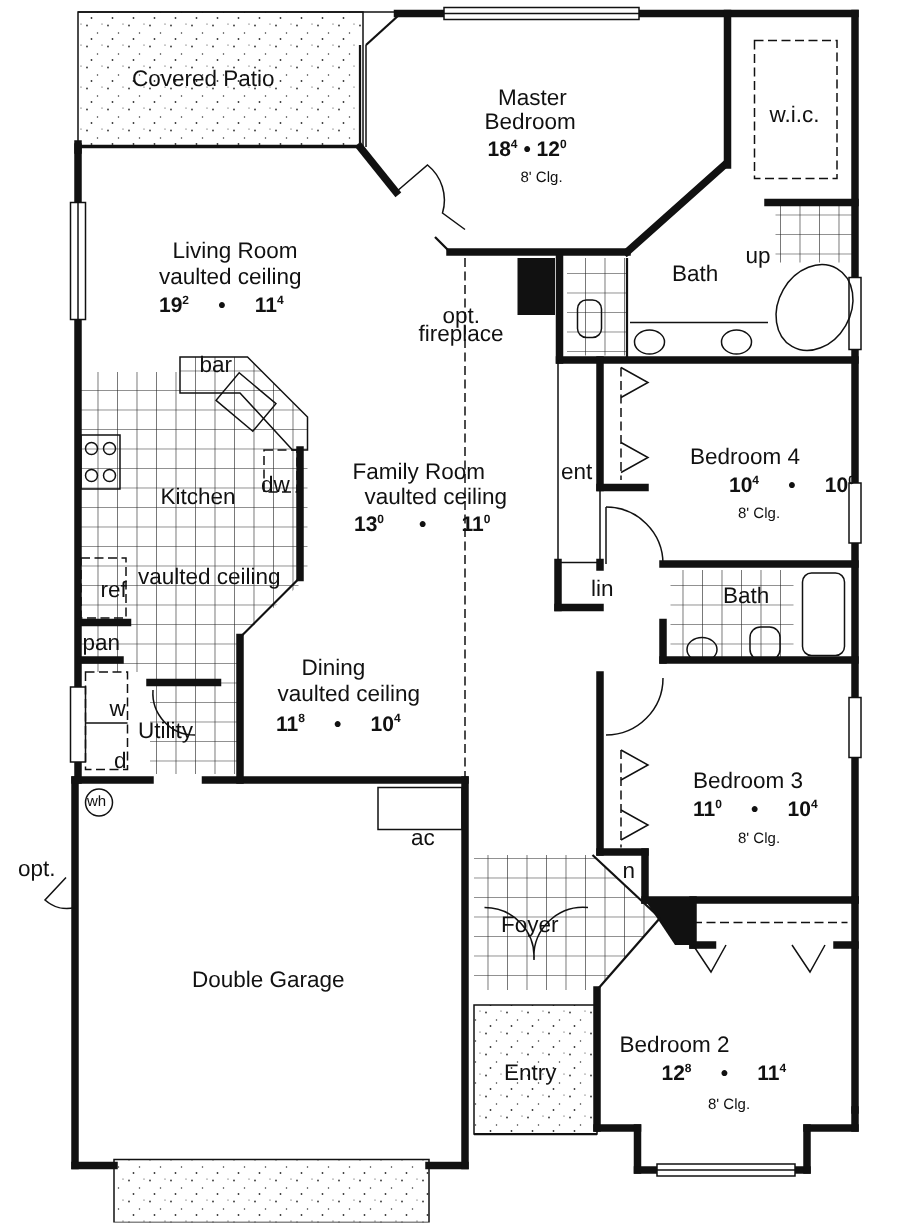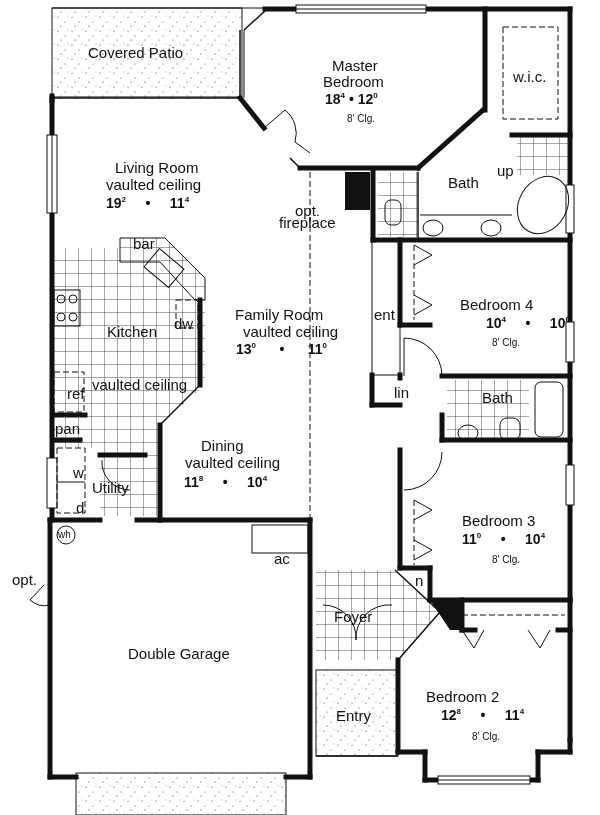--- a/index.html
+++ b/index.html
@@ -243,15 +243,15 @@
 <div class="lbl big" style="left:128px;top:646px;">Double Garage</div>
 
 <div class="lbl big" style="left:462px;top:513px;">Bedroom 3</div>
 <div class="lbl dim" style="left:462px;top:532px;"><span>11</span><sup>0</sup> &nbsp;&nbsp;&nbsp; <span>•</span> &nbsp;&nbsp;&nbsp; <span>10</span><sup>4</sup></div>
 <div class="lbl tiny" style="left:492px;top:555px;">8' Clg.</div>
 <div class="lbl sml" style="left:415px;top:573px;">n</div>
 
 <div class="lbl big" style="left:334px;top:609px;">Foyer</div>
 <div class="lbl big" style="left:336px;top:708px;">Entry</div>
 
-<div class="lbl big" style="left:426px;top:689px;">Bedroom 2</div>
+<div class="lbl big" style="left:413px;top:689px;">Bedroom 2</div>
 <div class="lbl dim" style="left:441px;top:708px;"><span>12</span><sup>8</sup> &nbsp;&nbsp;&nbsp; <span>•</span> &nbsp;&nbsp;&nbsp; <span>11</span><sup>4</sup></div>
 <div class="lbl tiny" style="left:472px;top:732px;">8' Clg.</div>
 
 </body></html>

